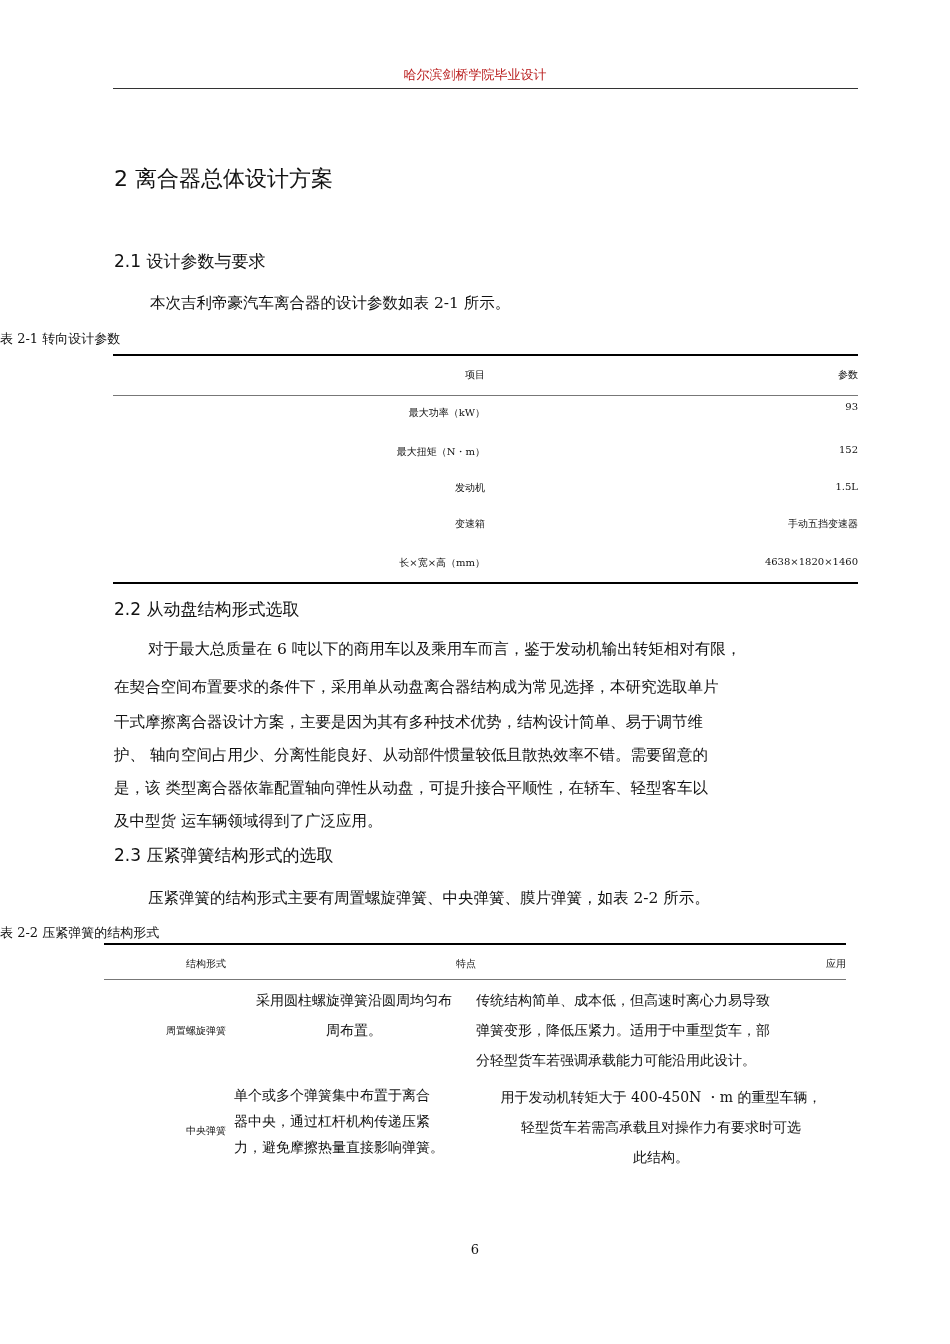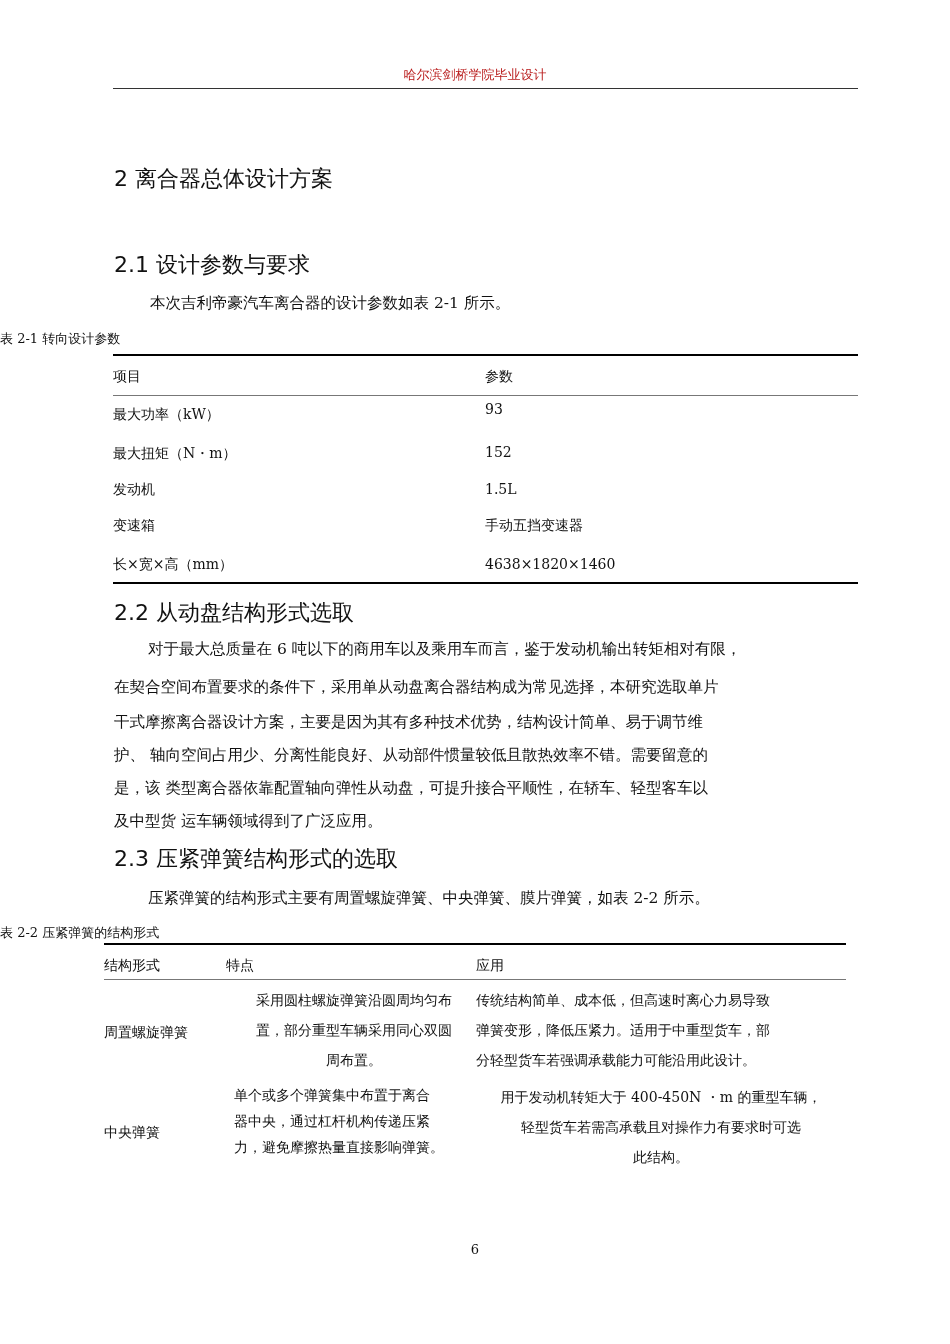--- a/index.html
+++ b/index.html
@@ -2,26 +2,26 @@
 <html><head>
 <meta charset="utf-8">
 <style>
   html, body { margin: 0; padding: 0; background: #ffffff; }
   body { width: 950px; height: 1344px; position: relative; overflow: hidden;
          font-family: "DejaVu Serif", "Liberation Serif", serif; color: #111; }
   .abs { position: absolute; }
   .header-text { left: 0; width: 950px; top: 66px; text-align: center; font-size: 13px; color: #b91c1c; }
   .header-rule { left: 113px; width: 745px; top: 88px; height: 1px; background: #333; }
   .h1 { left: 114px; top: 164px; font-size: 22px; font-family: "DejaVu Sans", sans-serif; }
-  .h2 { left: 114px; font-size: 22px; font-family: "DejaVu Sans", sans-serif; }
+  .h2 { left: 114px; font-size: 17px; font-family: "DejaVu Sans", sans-serif; }
   .para { left: 114px; width: 745px; font-size: 15.5px; line-height: 35px; text-align: justify; }
   .caption { left: 0; width: 950px; text-align: left; font-size: 13px; }
   .rule { background: #000; }
   .rule-thin { background: #777; }
-  .cell { text-align: left; font-size: 14px; }
+  .cell { text-align: right; font-size: 10px; }
   .cell2 { font-size: 14px; line-height: 30px; }
   .pageno { left: 0; width: 950px; top: 1242px; text-align: center; font-size: 13px; }
 </style>
 </head>
 <body>
 
 <div class="abs header-text">哈尔滨剑桥学院毕业设计</div>
 <div class="abs header-rule"></div>
 
 <div class="abs h1">2  离合器总体设计方案</div>
@@ -61,21 +61,20 @@
 <div class="abs caption" style="top:924px;">表  2-2  压紧弹簧的结构形式</div>
 <div class="abs rule" style="left:104px; width:742px; top:943px; height:2px;"></div>
 <div class="abs cell" style="left:104px; width:122px; top:957px;">结构形式</div>
 <div class="abs cell" style="left:226px; width:250px; top:957px;">特点</div>
 <div class="abs cell" style="left:476px; width:370px; top:957px;">应用</div>
 <div class="abs rule-thin" style="left:104px; width:742px; top:979px; height:1px;"></div>
 
 <div class="abs cell" style="left:104px; width:122px; top:1024px;">周置螺旋弹簧</div>
 <div class="abs cell2" style="left:234px; width:240px; top:985px; text-align:center;">
   <div>采用圆柱螺旋弹簧沿圆周均匀布</div>
-  <div>置，部分重型车辆采用同心双圆</div>
   <div>周布置。</div>
 </div>
 <div class="abs cell2" style="left:476px; width:370px; top:985px; text-align:left;">
   <div>传统结构简单、成本低，但高速时离心力易导致</div>
   <div>弹簧变形，降低压紧力。适用于中重型货车，部</div>
   <div>分轻型货车若强调承载能力可能沿用此设计。</div>
 </div>
 
 <div class="abs cell" style="left:104px; width:122px; top:1124px;">中央弹簧</div>
 <div class="abs cell2" style="left:234px; width:240px; top:1082px; text-align:left; line-height:26px;">

